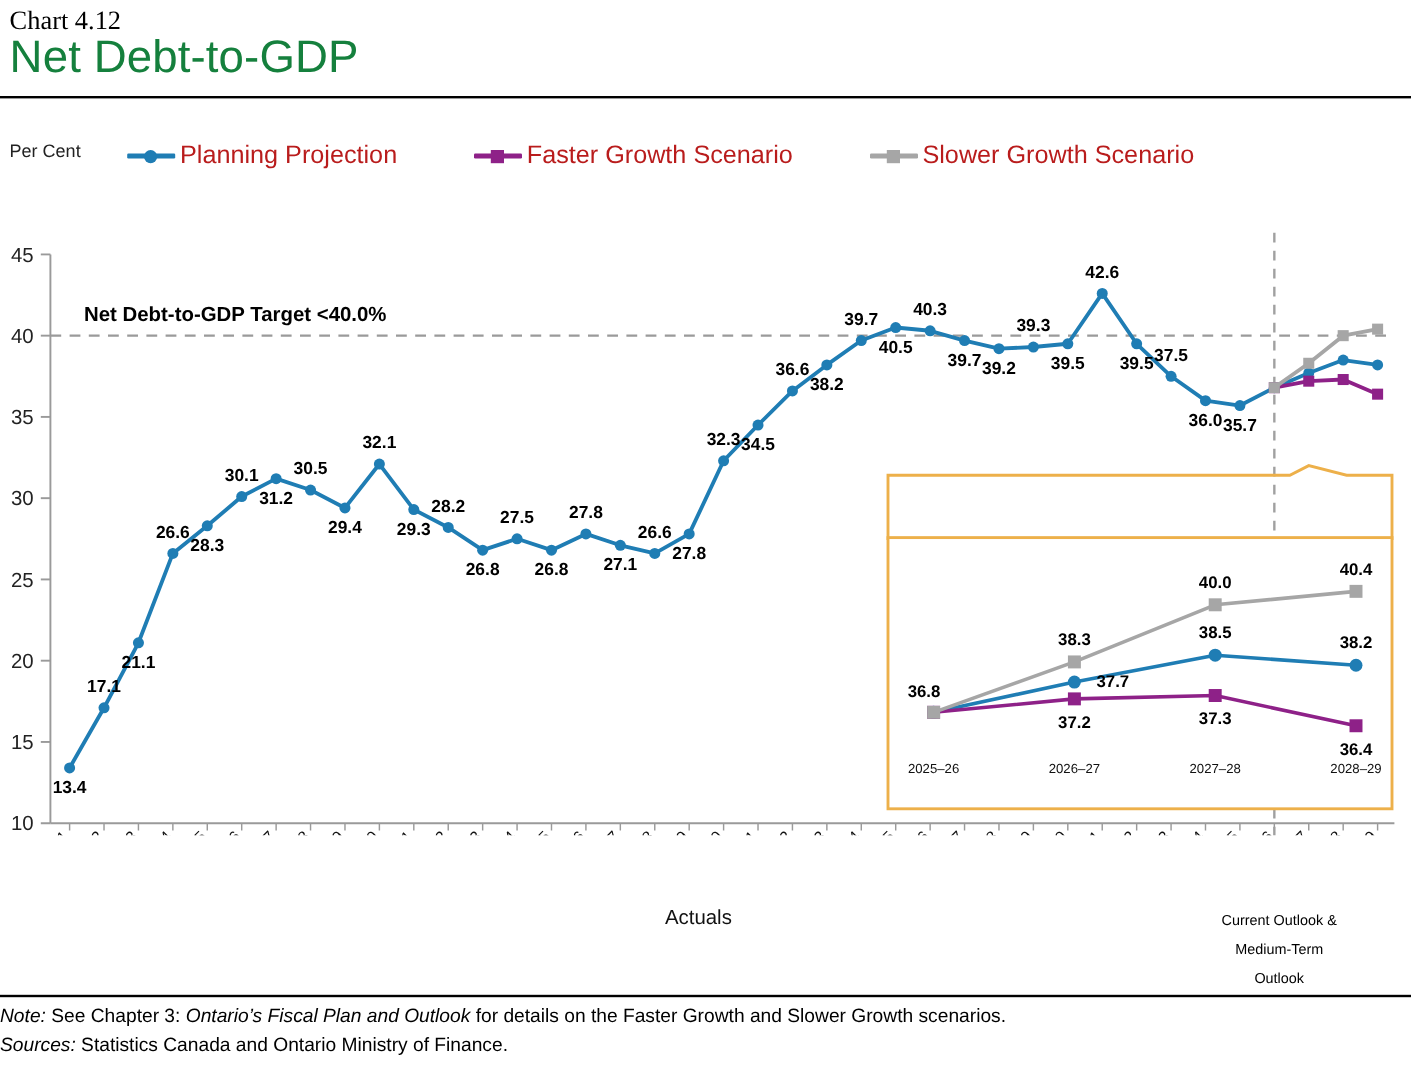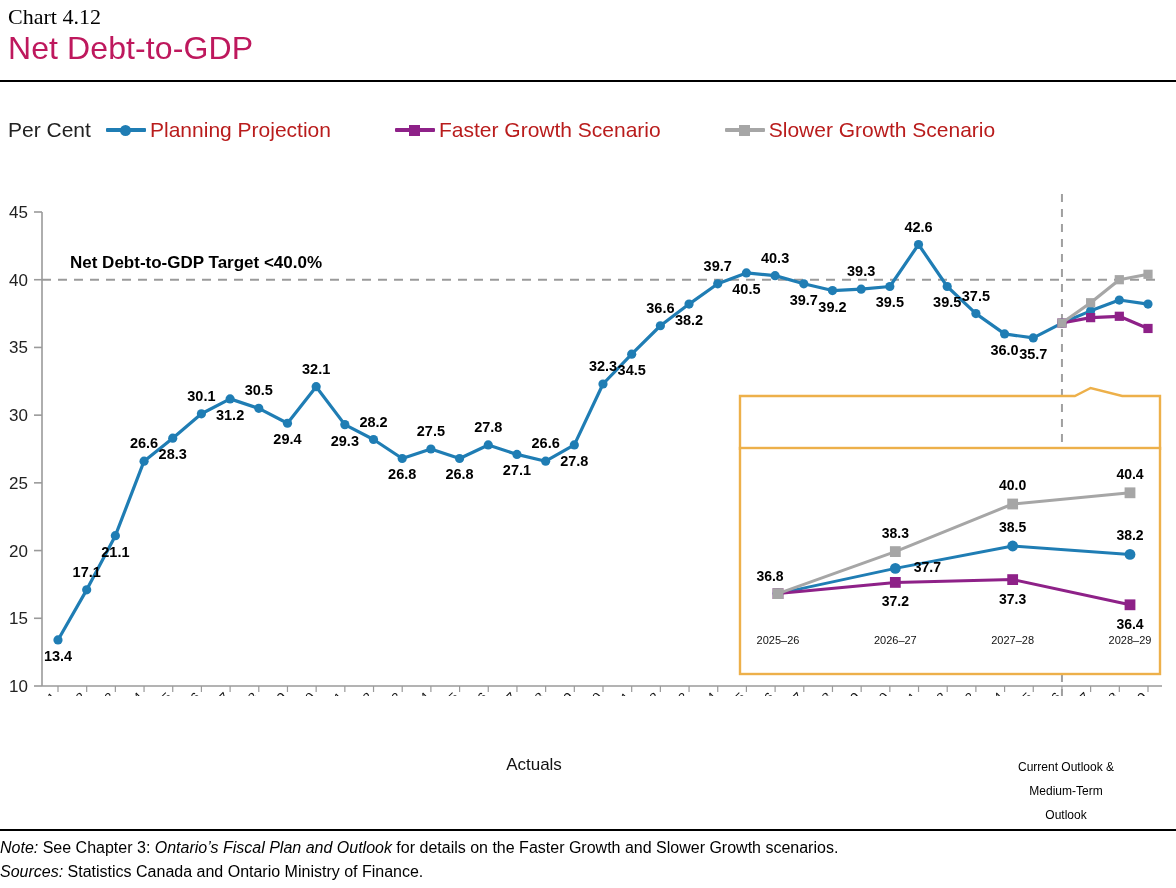--- a/index.html
+++ b/index.html
@@ -10,26 +10,26 @@
     font-family:"Liberation Sans", sans-serif;
     color:#000;
     overflow:hidden;
     position:relative;
   }
   #root{position:absolute;inset:0;}
 
   
   .hdr{position:absolute;left:8px;top:4px;}
   .hdr .chartno{font-size:22px;line-height:26px;font-weight:400;color:#000;font-family:Liberation Serif, serif;}
-  .hdr .title{font-size:32px;line-height:36px;font-weight:400;color:#be185d;letter-spacing:.1px;}
+  .hdr .title{font-size:38px;line-height:36px;font-weight:400;color:#15803d;letter-spacing:.1px;}
   .rule-top{position:absolute;left:0;right:0;top:80px;height:2px;background:#000;}
   .rule-bot{position:absolute;left:0;right:0;top:829px;height:2px;background:#000;}
 
   
-  .percent-lab{position:absolute;left:8px;top:118px;font-size:21px;color:#222;}
+  .percent-lab{position:absolute;left:8px;top:118px;font-size:15px;color:#222;}
   .legend{position:absolute;left:106px;top:118px;display:flex;gap:64px;align-items:center;}
   .leg-item{display:flex;align-items:center;gap:4px;}
   .leg-swatch{position:relative;width:40px;height:18px;display:inline-block;}
   .leg-swatch .bar{position:absolute;left:0;top:7px;width:40px;height:4px;border-radius:1px;}
   .leg-swatch .mk{position:absolute;left:14px;top:4px;width:11px;height:11px;}
   .leg-swatch .mk.circ{border-radius:50%;}
   .leg-text{font-size:21px;color:#b91c1c;white-space:nowrap;}
 
   
   #plot{position:absolute;left:0;top:176px;width:980px;height:520px;}
@@ -38,21 +38,21 @@
   
   .ytick{font-size:17px;fill:#222;font-family:"Liberation Sans",sans-serif;}
   .xtick{font-size:13.5px;fill:#111;font-family:"Liberation Sans",sans-serif;}
   .dlabel{font-size:14.5px;font-weight:bold;fill:#000;font-family:"Liberation Sans",sans-serif;}
   .targetlab{font-size:17px;font-weight:bold;fill:#000;font-family:"Liberation Sans",sans-serif;}
   .insetlab{font-size:14px;font-weight:bold;fill:#000;font-family:"Liberation Sans",sans-serif;}
   .insetx{font-size:11px;fill:#111;font-family:"Liberation Sans",sans-serif;}
 
   
   .brk-actuals-lab{position:absolute;left:0;width:1068px;top:755px;text-align:center;
-      font-size:17px;color:#111;pointer-events:none;}
+      font-size:17px;color:#111;pointer-events:none;padding-left:48px;}
   .brk-out-lab{position:absolute;left:966px;top:755px;width:200px;text-align:center;
       font-size:12px;line-height:24px;}
 
   
   .notes{position:absolute;left:0;top:836px;font-size:16px;line-height:24px;color:#000;}
   .notes i{font-style:italic;}
 </style>
 </head>
 <body>
 

